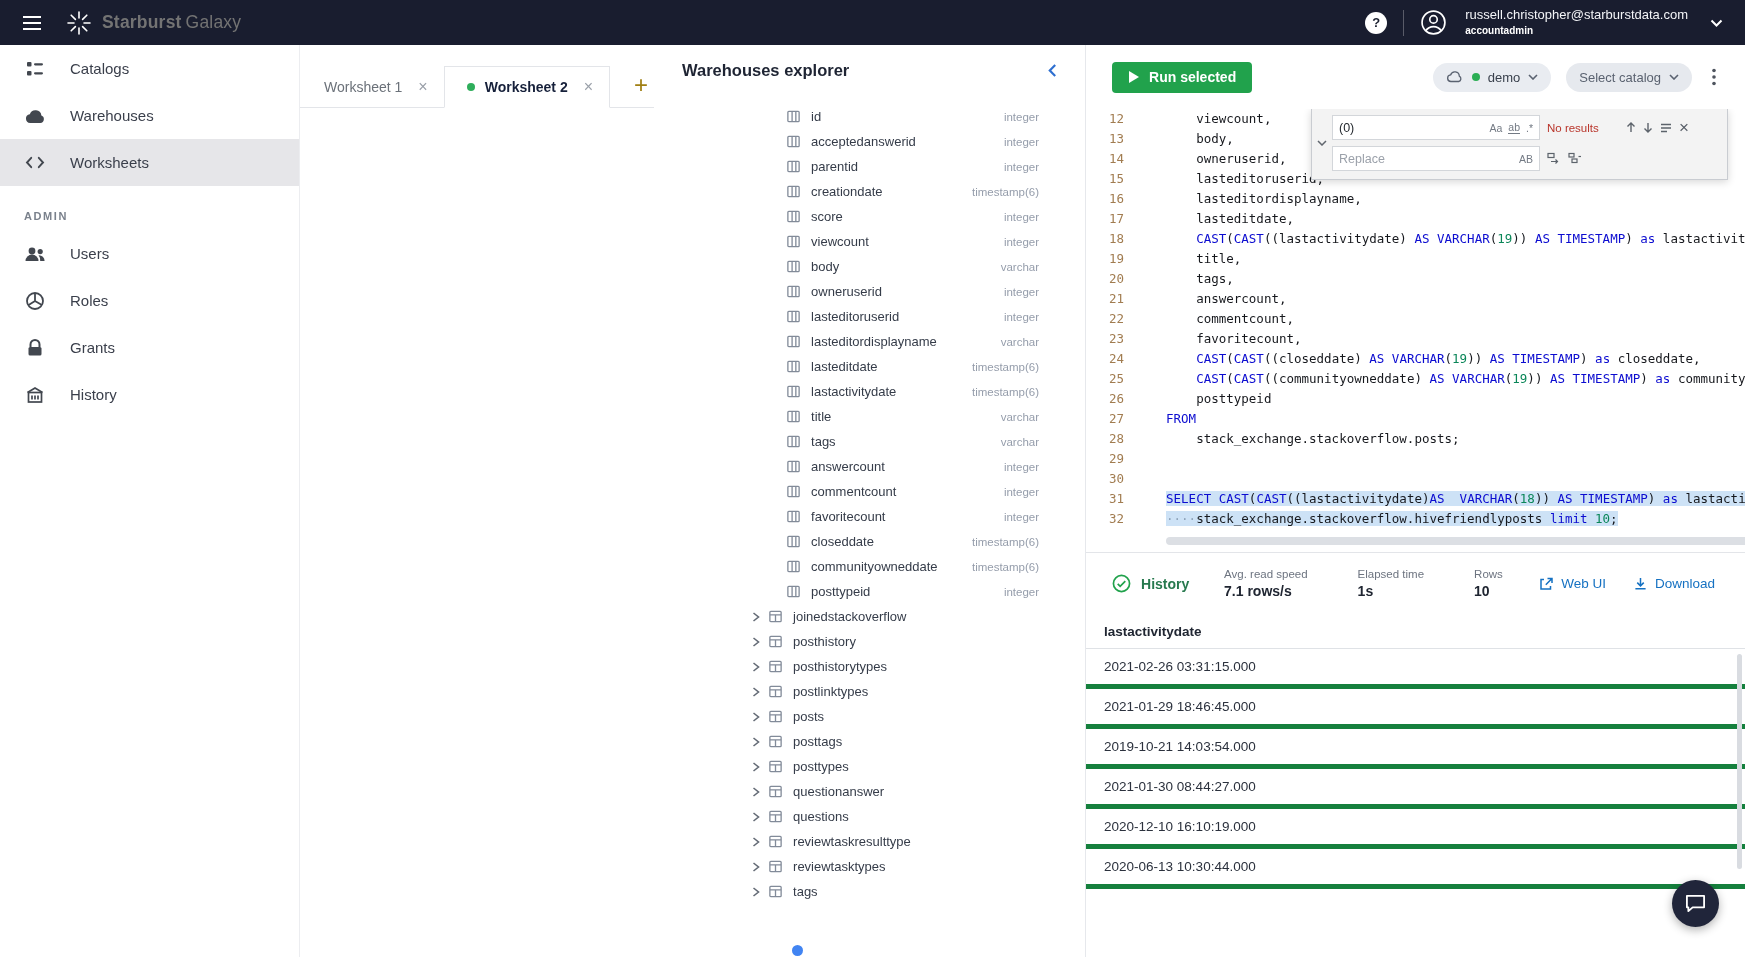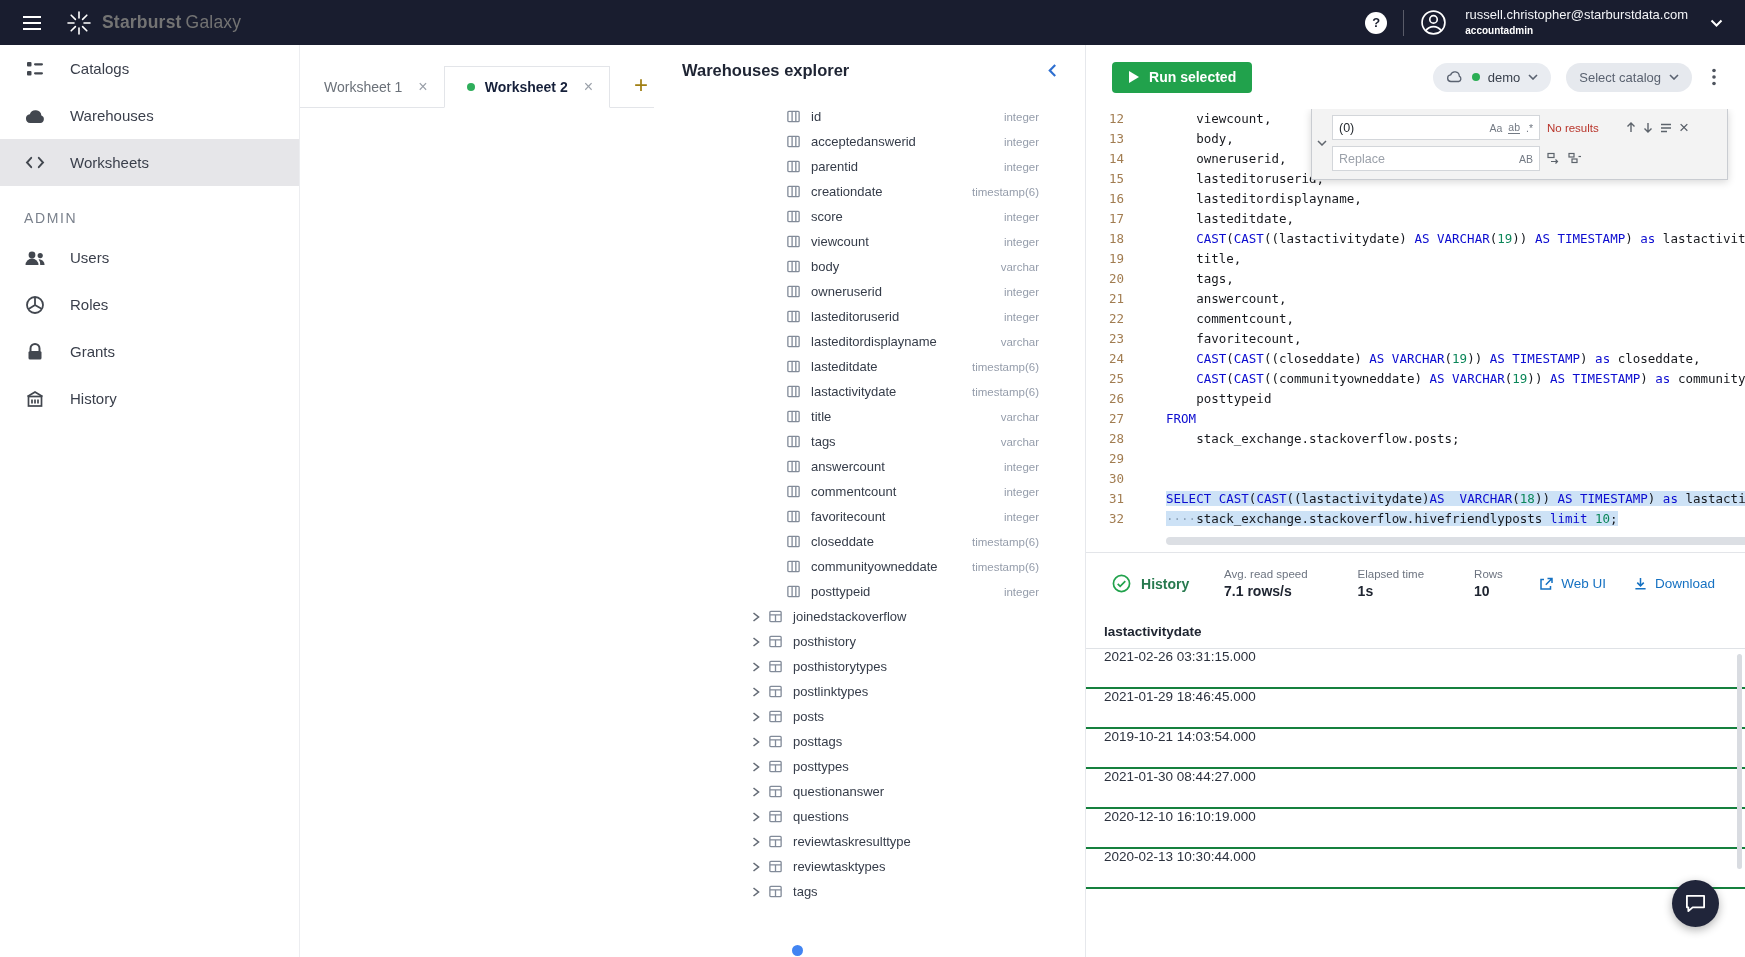--- a/index.html
+++ b/index.html
@@ -18,21 +18,21 @@
 .user-block{line-height:1.15;margin-left:2px}
 .user-email{font-size:13px;color:#f4f5f8}
 .user-role{font-size:10px;font-weight:700;margin-top:2px;color:#fff}
 .tb-chevron{display:flex;cursor:pointer;margin-left:6px}
 
 .body-row{flex:1;display:flex;min-height:0}
 .sidebar{width:300px;flex:none;background:#fff;border-right:1px solid #ecedf0;padding-top:0}
 .nav-item{height:47px;display:flex;align-items:center;gap:24px;padding-left:24px;font-size:15px;color:#3a3f4b;cursor:pointer}
 .nav-item.active{background:#e6e6e9}
 .nav-icon{width:22px;display:flex;justify-content:center;color:#42474f}
-.section-label{margin:24px 0 8px 24px;font-size:14px;font-weight:400;letter-spacing:1.6px;color:#7a818c}
+.section-label{margin:24px 0 8px 24px;font-size:11px;font-weight:700;letter-spacing:1.6px;color:#7a818c}
 .main{flex:1;display:flex;min-width:0}
 
 .tabbar{height:63px;flex:none;display:flex;align-items:flex-end;border-bottom:1px solid #e3e5e9;padding-left:2px}
 .tab-list{display:flex;align-items:flex-end}
 .tab{height:41px;display:flex;align-items:center;padding:0 16px 0 22px;font-size:14px;color:#6b7179;cursor:pointer}
 .tab.active{color:#16203a;font-weight:600;background:#fff;border:1px solid #e3e5e9;border-bottom:1px solid #fff;margin-bottom:-1px;height:42px}
 .tab-dot{width:8px;height:8px;border-radius:50%;background:#2fae5b;margin-right:10px}
 .tab-close{margin-left:16px;color:#9aa0a9;font-size:16px;font-weight:400}
 .tab-add{background:none;border:none;color:#a07f13;font-size:24px;line-height:1;margin:0 0 9px 18px;cursor:pointer}
 .content{flex:1;display:flex;min-height:0}
@@ -84,21 +84,21 @@
 .status-row{height:62px;flex:none;border-top:1px solid #e3e5e9;display:flex;align-items:center;padding:0 30px 0 26px}
 .status-chip{display:flex;align-items:center;gap:10px;width:112px;flex:none}
 .status-text{font-size:14px;font-weight:600;color:#27794e}
 .stats{display:flex;gap:50px}
 .stat-label{font-size:11.5px;color:#6d7480}
 .stat-value{font-size:14px;font-weight:700;color:#202632;margin-top:3px}
 .links{margin-left:auto;display:flex;gap:28px}
 .link{display:flex;align-items:center;gap:8px;color:#1571c2;font-size:13.5px;cursor:pointer;text-decoration:none}
 .results{flex:1;min-height:0;position:relative;overflow:hidden}
 .results-header{height:35px;display:flex;align-items:center;padding-left:18px;font-size:13.5px;font-weight:700;color:#202632;border-bottom:1px solid #dfe2e6}
-.result-row{height:40px;display:flex;align-items:flex-start;padding-left:18px;font-size:13.5px;color:#2b313d;border-bottom:2px solid #15803d}
+.result-row{height:40px;display:flex;align-items:center;padding-left:18px;font-size:13.5px;color:#2b313d;border-bottom:5px solid #15803d}
 .v-scrollbar{position:absolute;top:40px;right:3px;width:5px;height:215px;border-radius:3px;background:#d9dce1;cursor:pointer}
 .chat-fab{position:fixed;right:26px;bottom:30px;width:47px;height:47px;border-radius:50%;background:#20253a;border:none;display:flex;align-items:center;justify-content:center;cursor:pointer;box-shadow:0 3px 10px rgba(0,0,0,.3);z-index:10}
 </style>
 </head>
 <body>
 
 <div class="app">
 
   <header class="topbar">
     <button class="menu-btn">
@@ -857,21 +857,21 @@
                 <div class="result-row">
                   <span>2019-10-21 14:03:54.000</span>
                 </div>
                 <div class="result-row">
                   <span>2021-01-30 08:44:27.000</span>
                 </div>
                 <div class="result-row">
                   <span>2020-12-10 16:10:19.000</span>
                 </div>
                 <div class="result-row">
-                  <span>2020-02-13 10:30:44.000</span>
+                  <span>2020-06-13 10:30:44.000</span>
                 </div>
               </div>
             <div class="v-scrollbar"></div>
           </div>
         </section>
       </div>
     </main>
   </div>
 
   <button class="chat-fab">

